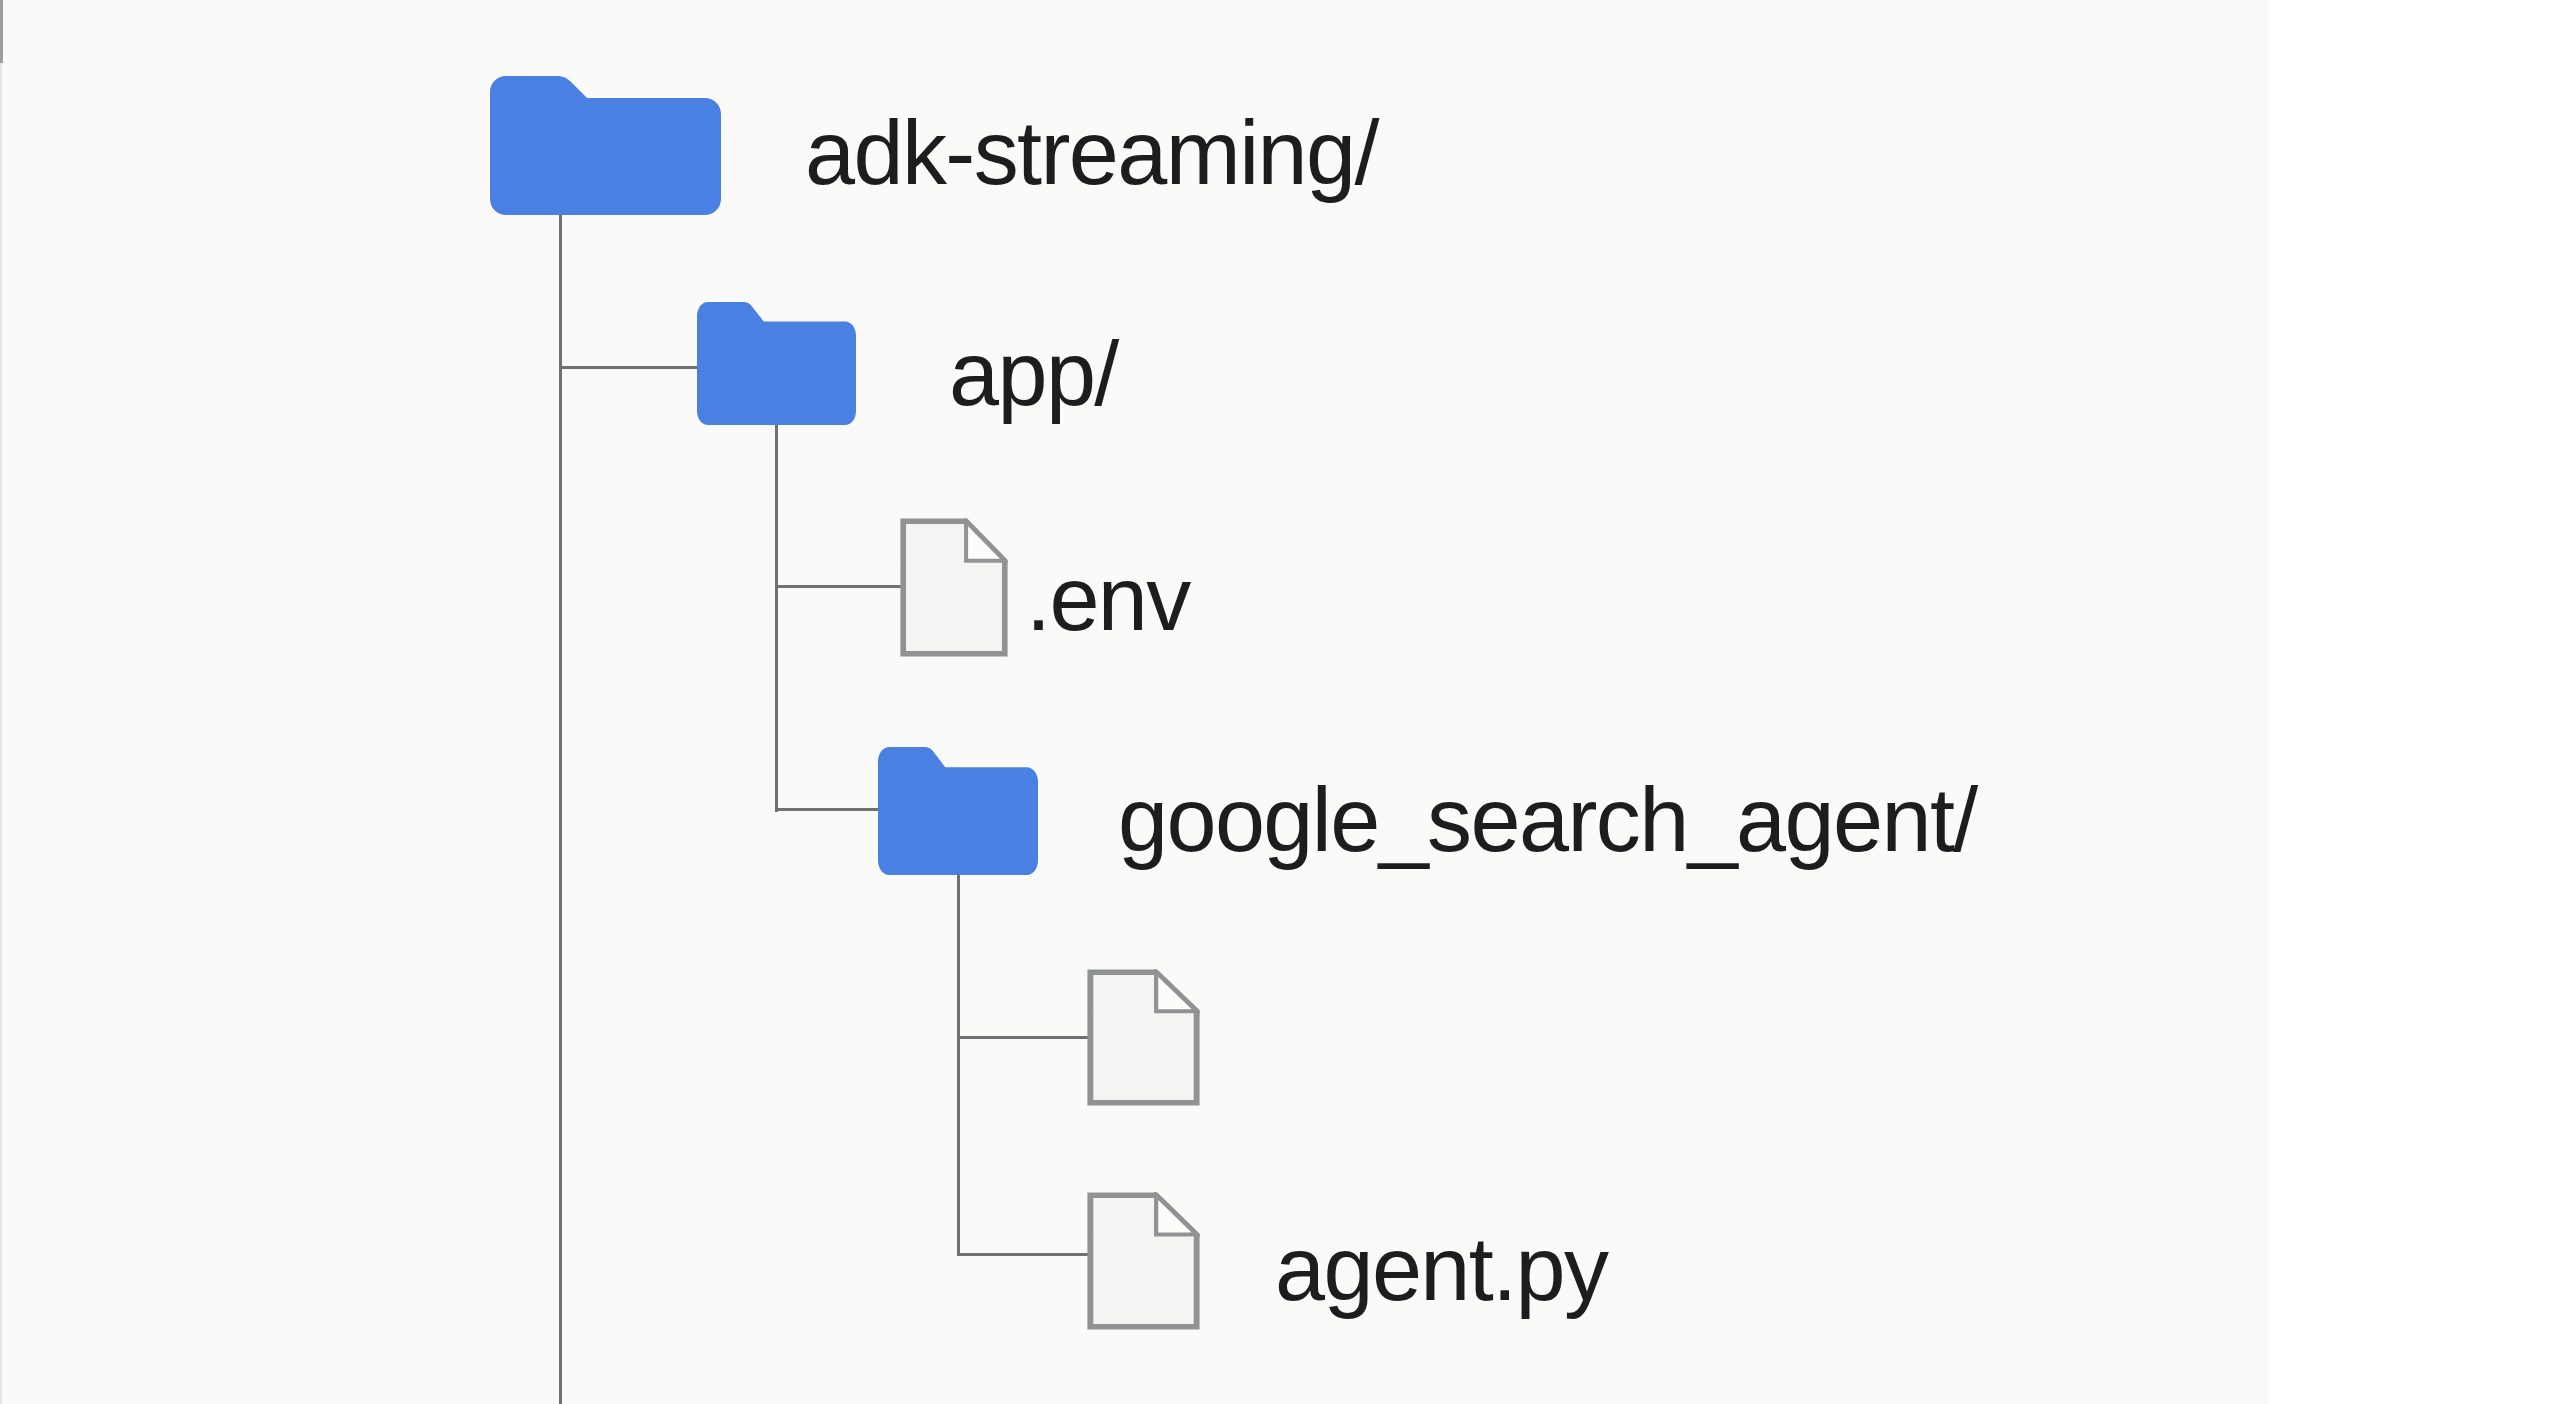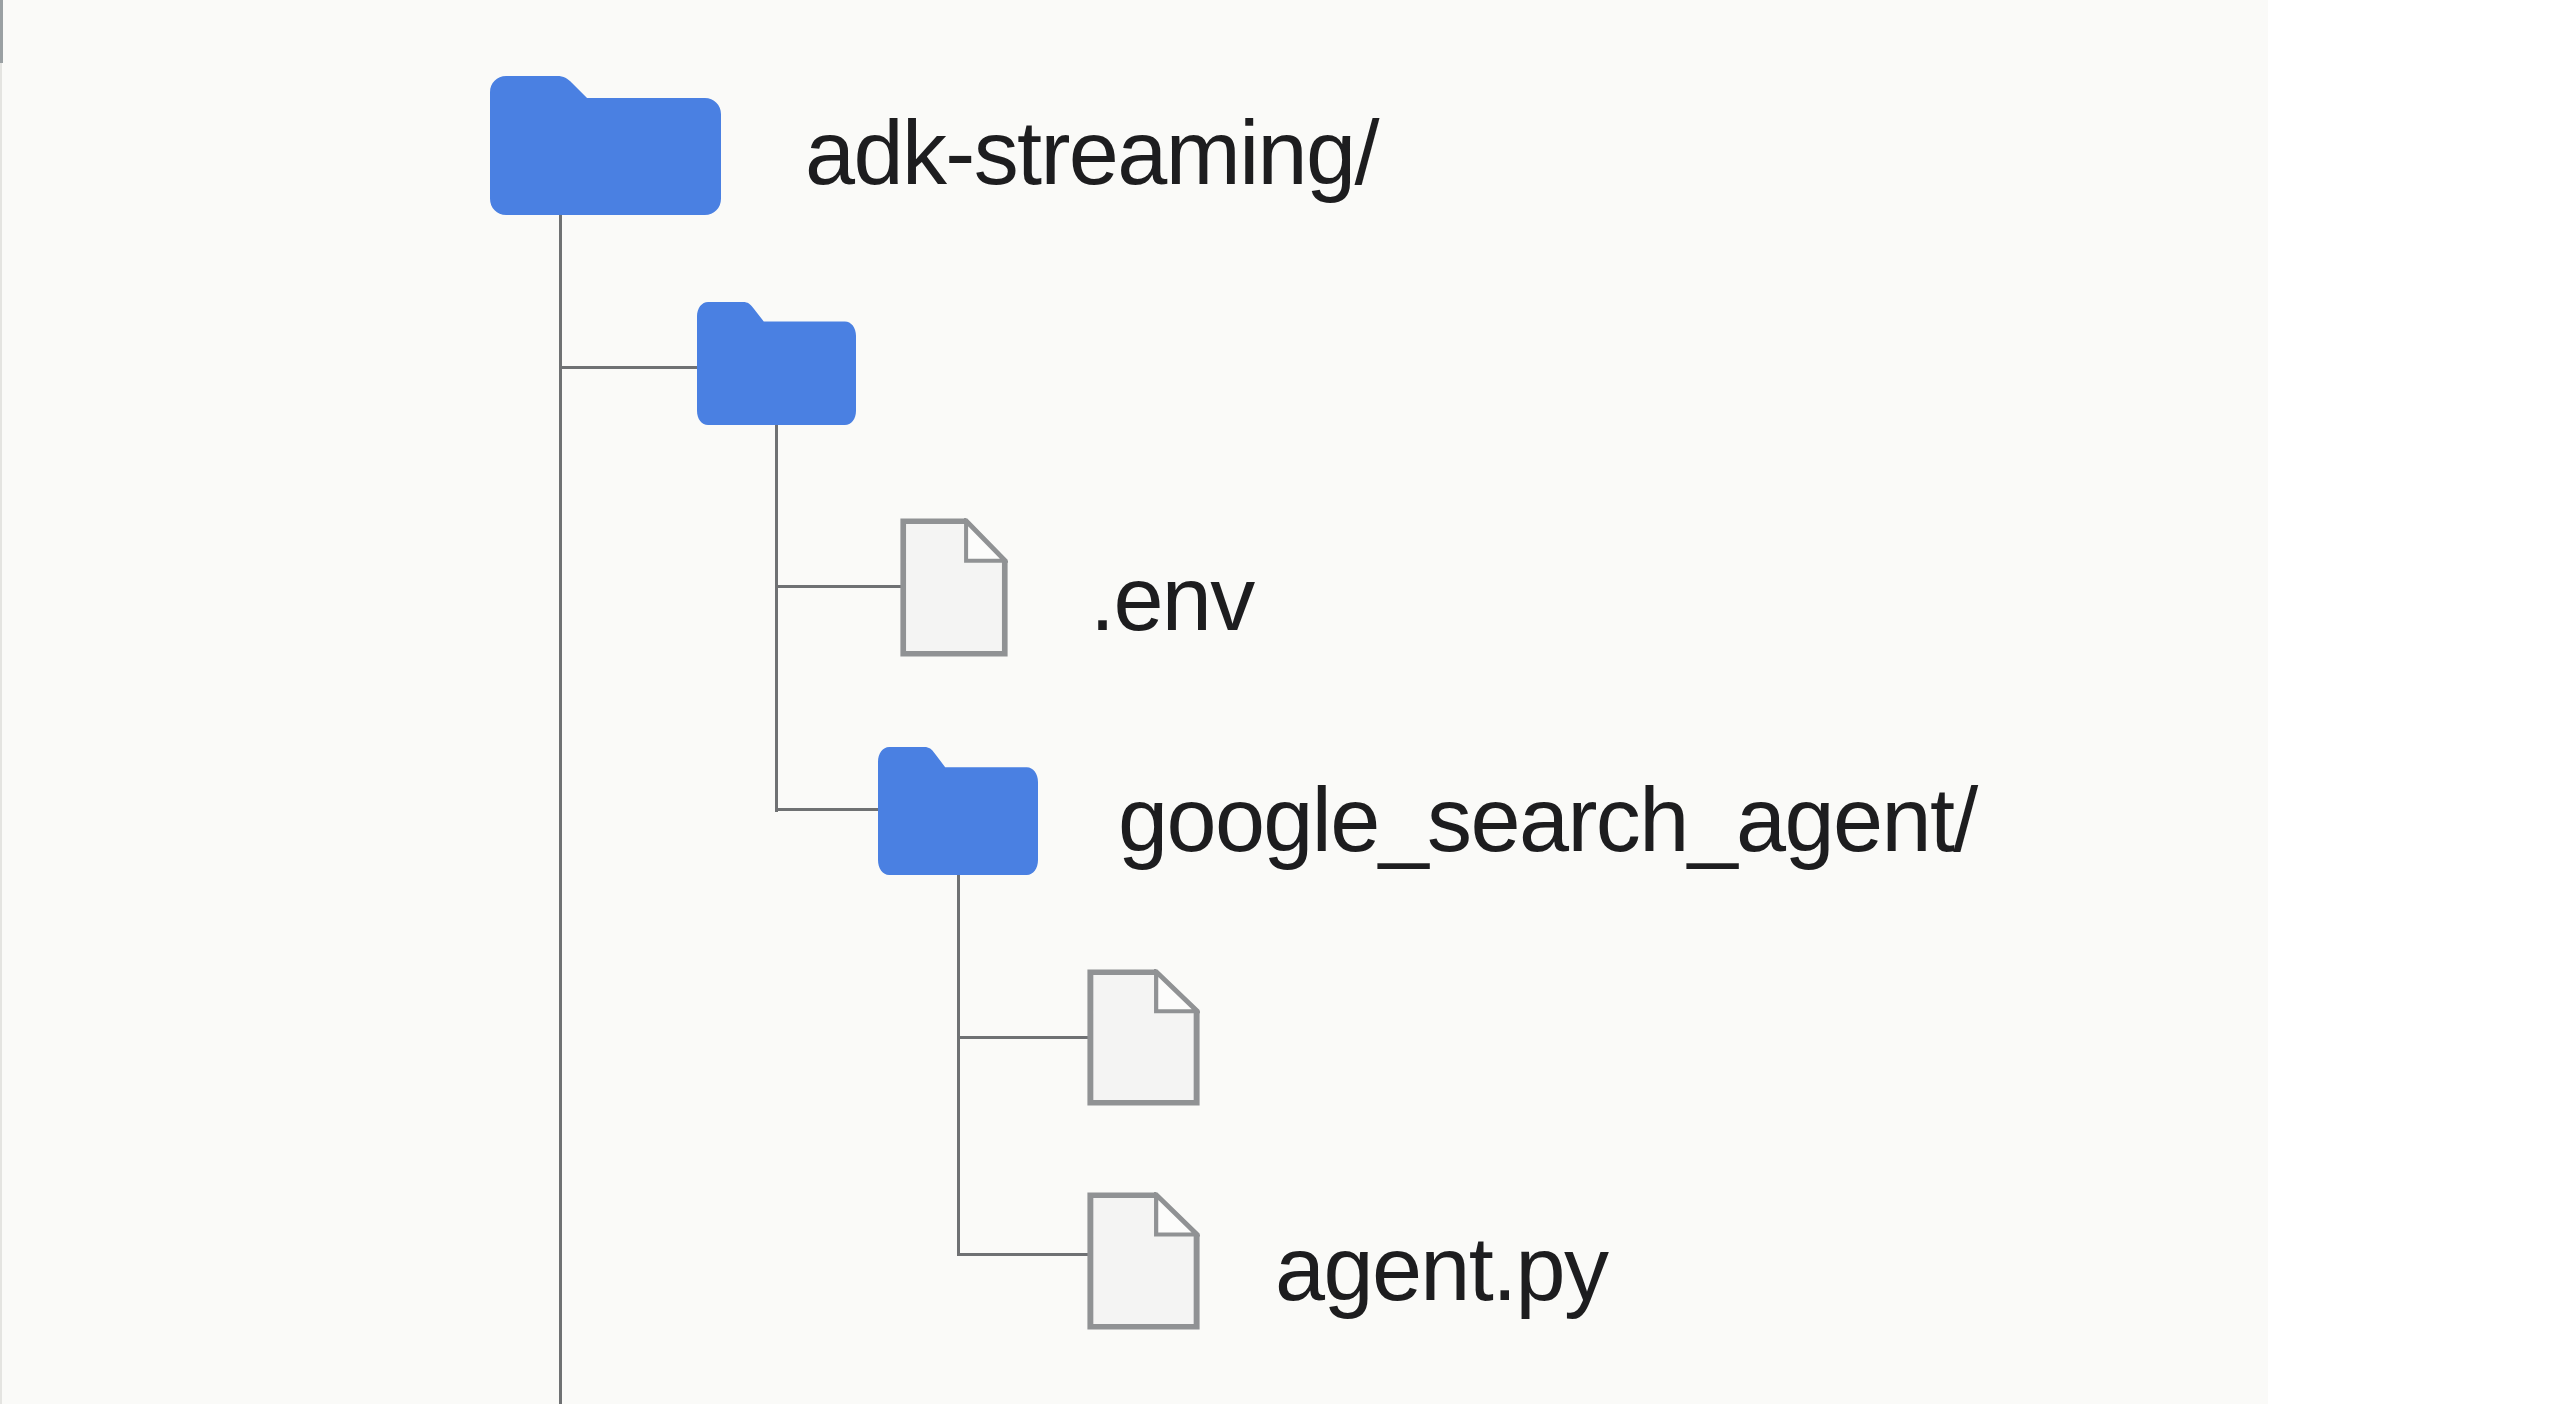--- a/index.html
+++ b/index.html
@@ -49,21 +49,21 @@
   
   .folder-root{left:490px;top:76px;width:231px;height:139px;}
   .folder-app{left:697px;top:302px;width:159px;height:123px;}
   .file-env{left:900px;top:518px;width:108px;height:139px;}
   .folder-gsa{left:878px;top:747px;width:160px;height:128px;}
   .file-init{left:1087px;top:969px;width:113px;height:137px;}
   .file-agent{left:1087px;top:1192px;width:113px;height:138px;}
   
   .lbl-root{left:805px;top:108px;}
   .lbl-app{left:949px;top:329px;}
-  .lbl-env{left:1090px;top:554px;}
+  .lbl-env{left:1026px;top:554px;}
   .lbl-gsa{left:1118px;top:775px;}
   .lbl-init{left:1229px;top:999px;}
   .lbl-agent{left:1231px;top:1224px;margin-left:44px;}
   
   .edge-light{left:0;top:0;width:1.6px;height:1404px;background:var(--edge-light);position:absolute;}
   .edge-dark{left:0;top:0;width:3.2px;height:63px;background:var(--edge-dark);position:absolute;}
 </style>
 </head>
 <body>
 
@@ -86,20 +86,21 @@
       <path d="M14 0 H58 C64 0 67 2 71 6 L84 19 H186 C194 19 200 25 200 33 V106 C200 114 194 120 186 120 H14 C6 120 0 114 0 106 V14 C0 6 6 0 14 0 Z" fill="var(--folder-blue)"></path>
     </svg>
   </span>
   <div class="label lbl-root">adk-streaming/</div>
 
   <span class="icon folder-app">
     <svg viewBox="0 0 200 120" preserveAspectRatio="none" aria-hidden="true">
       <path d="M14 0 H58 C64 0 67 2 71 6 L84 19 H186 C194 19 200 25 200 33 V106 C200 114 194 120 186 120 H14 C6 120 0 114 0 106 V14 C0 6 6 0 14 0 Z" fill="var(--folder-blue)"></path>
     </svg>
   </span>
+  <div class="label lbl-app">app/</div>
 
   <span class="icon file-env">
     <svg viewBox="0 0 134 172" preserveAspectRatio="none" aria-hidden="true">
       <path d="M4 4 H82 L130 53 V168 H4 Z" fill="var(--file-fill)" stroke="var(--file-border)" stroke-width="7" stroke-linejoin="miter"></path>
       <path d="M82 4 L130 53 H82 Z" fill="var(--fold-fill)" stroke="var(--file-border)" stroke-width="5" stroke-linejoin="miter"></path>
     </svg>
   </span>
   <div class="label lbl-env">.env</div>
 
   <span class="icon folder-gsa">

